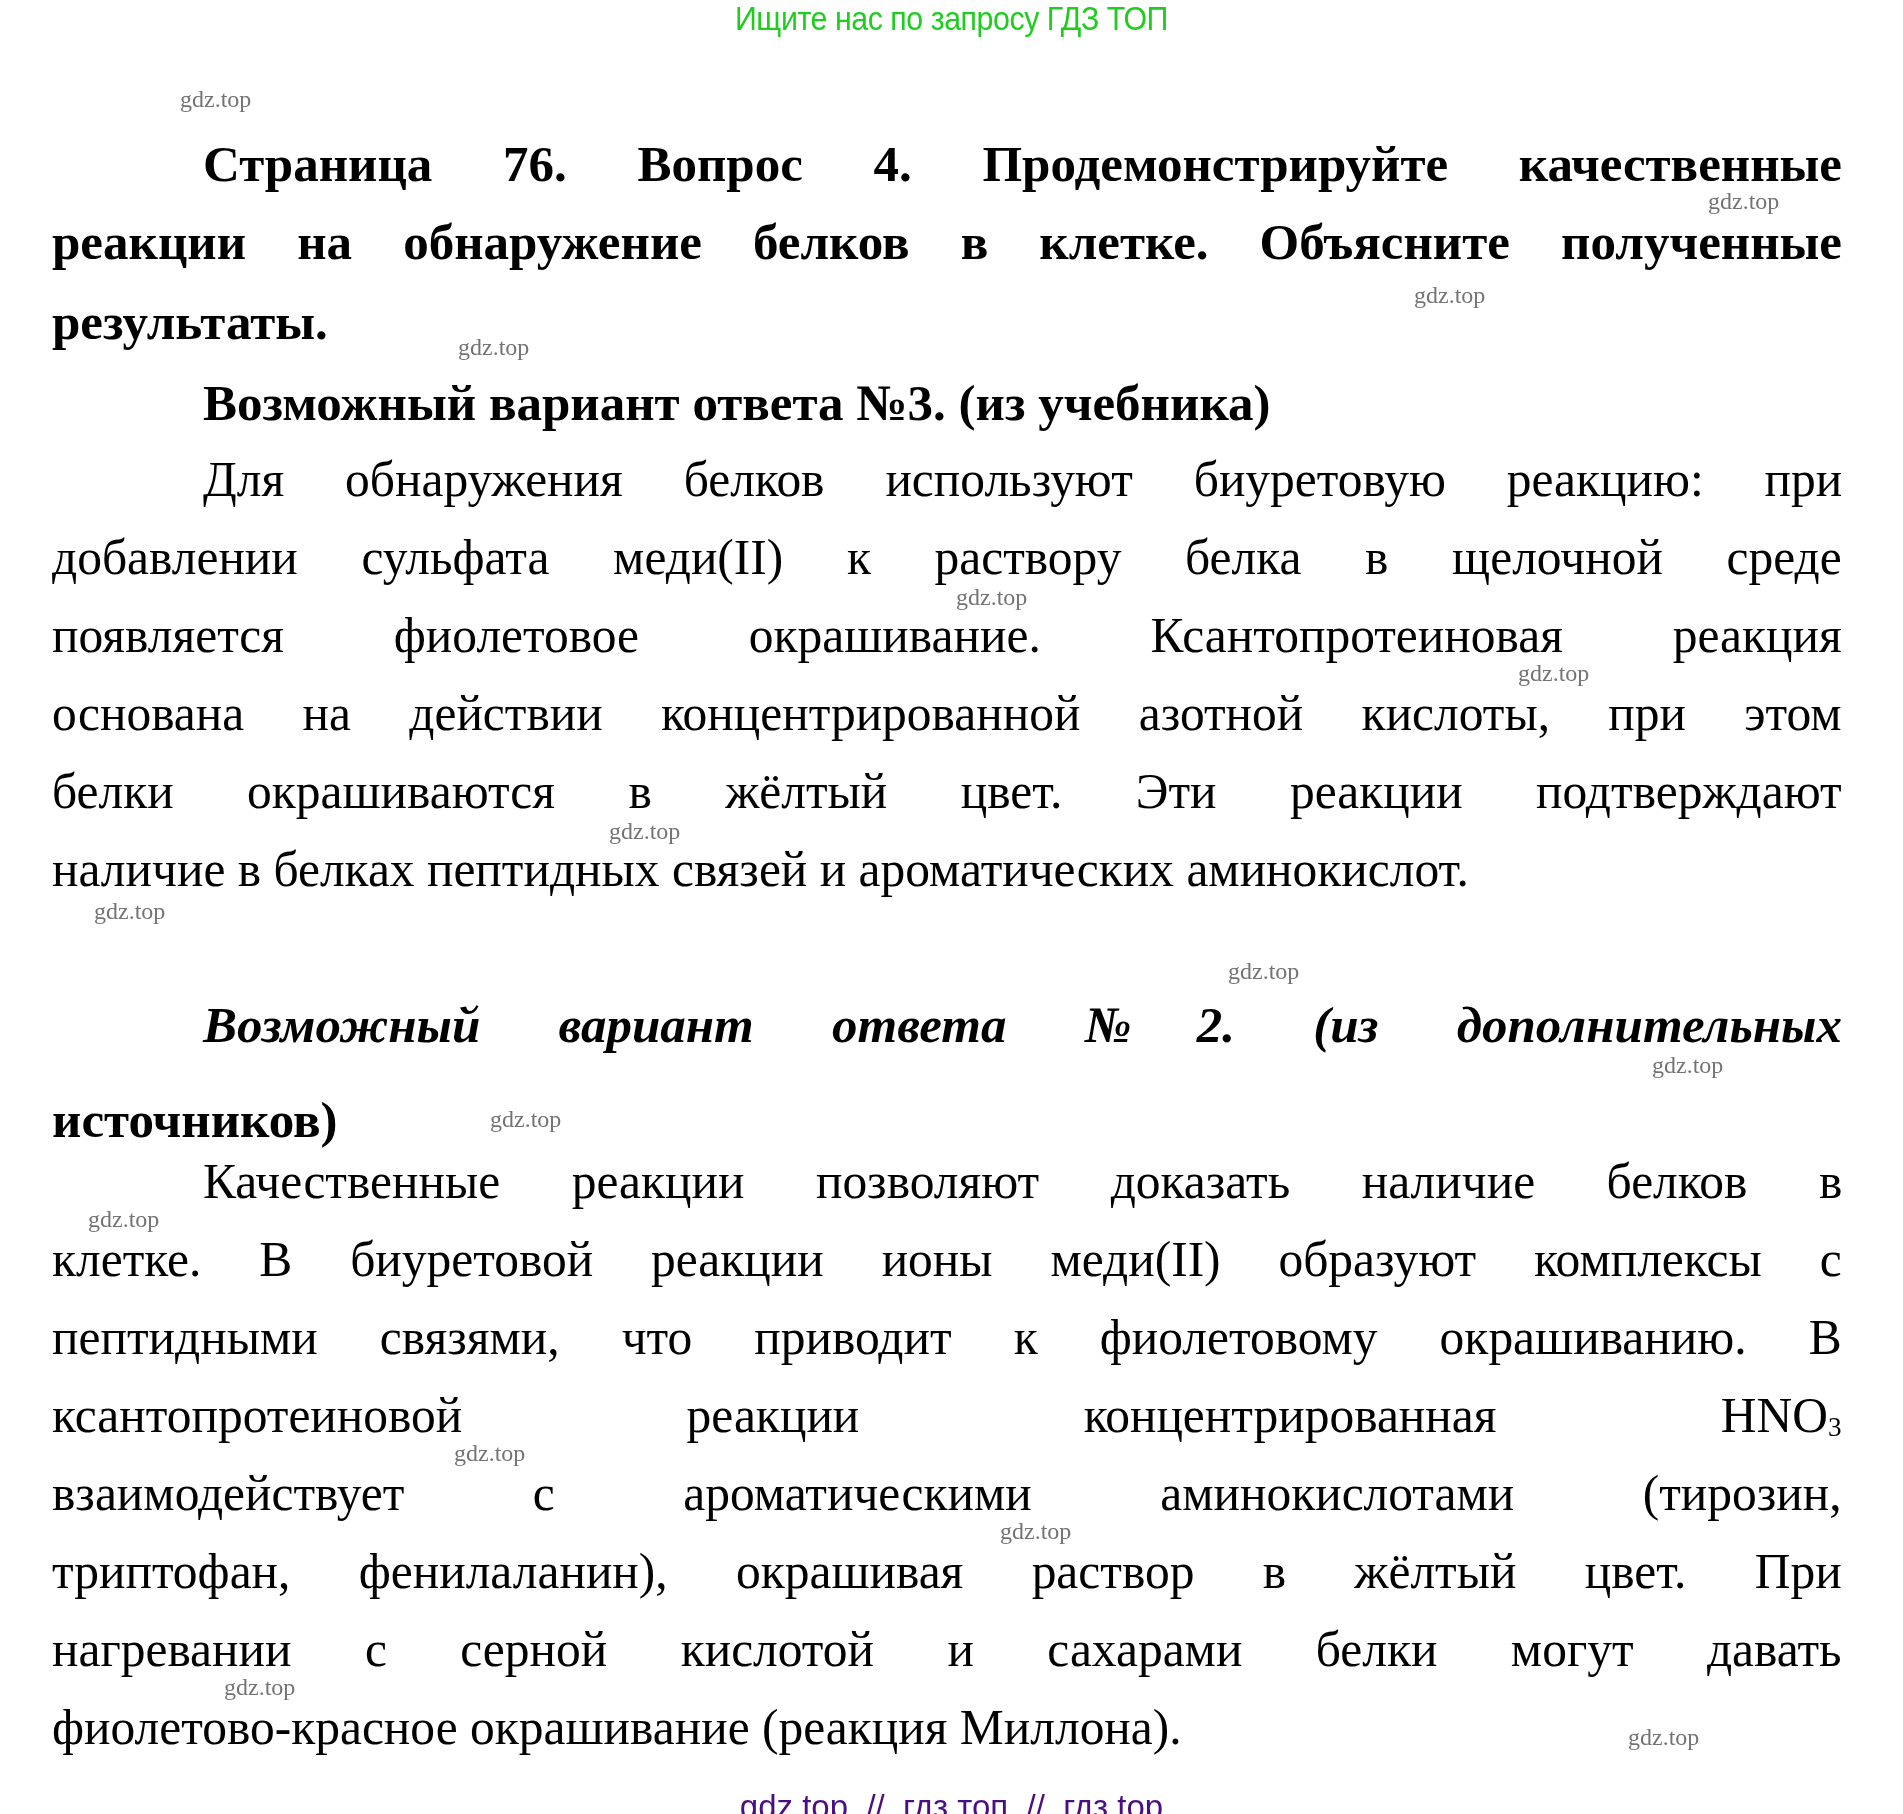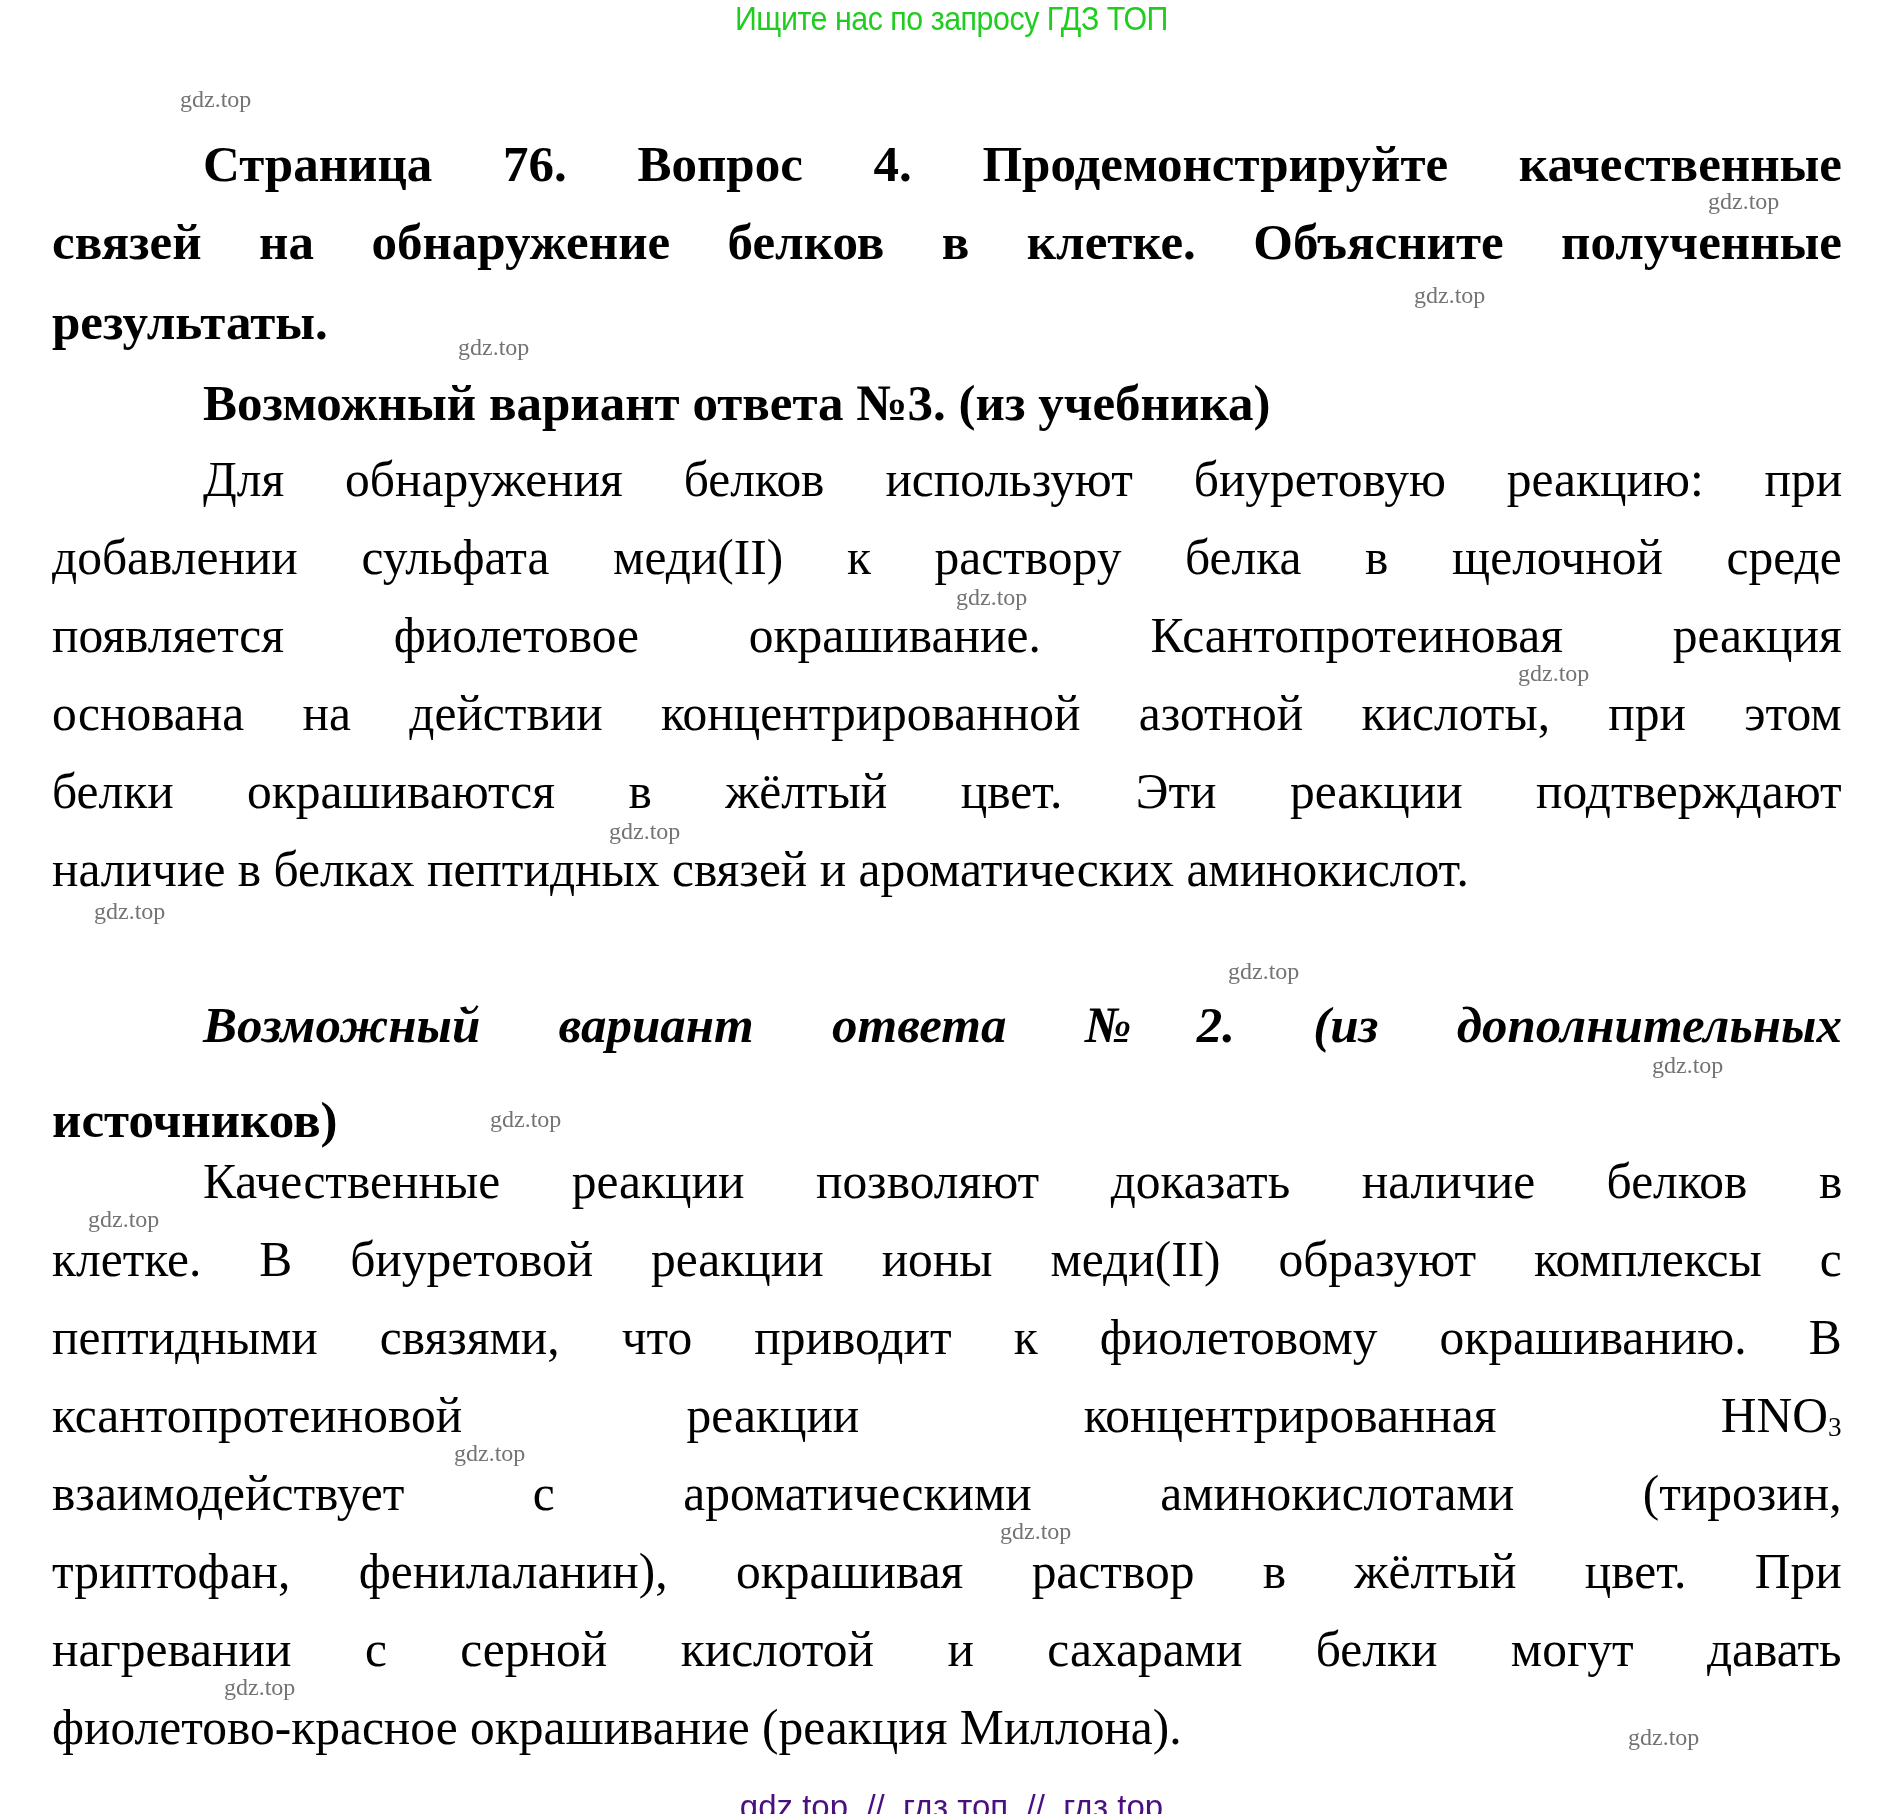--- a/index.html
+++ b/index.html
@@ -38,21 +38,21 @@
 <div class="abs wm" style="left:1652px;top:1052px;">gdz.top</div>
 <div class="abs wm" style="left:490px;top:1106px;">gdz.top</div>
 <div class="abs wm" style="left:88px;top:1206px;">gdz.top</div>
 <div class="abs wm" style="left:454px;top:1440px;">gdz.top</div>
 <div class="abs wm" style="left:1000px;top:1518px;">gdz.top</div>
 <div class="abs wm" style="left:224px;top:1674px;">gdz.top</div>
 <div class="abs wm" style="left:1628px;top:1724px;">gdz.top</div>
 
 <div>
   <div class="abs line indent bold" style="top:134px;">Страница 76. Вопрос 4. Продемонстрируйте качественные</div>
-  <div class="abs line bold" style="top:212px;">связей на обнаружение белков в клетке. Объясните полученные</div>
+  <div class="abs line bold" style="top:212px;">реакции на обнаружение белков в клетке. Объясните полученные</div>
   <div class="abs line bold last" style="top:292px;">результаты.</div>
 </div>
 
 <div>
   <div class="abs line indent bold last" style="top:373px;">Возможный вариант ответа №3. (из учебника)</div>
   <div class="abs line indent body" style="top:449px;">Для обнаружения белков используют биуретовую реакцию: при</div>
   <div class="abs line body" style="top:527px;">добавлении сульфата меди(II) к раствору белка в щелочной среде</div>
   <div class="abs line body" style="top:605px;">появляется фиолетовое окрашивание. Ксантопротеиновая реакция</div>
   <div class="abs line body" style="top:683px;">основана на действии концентрированной азотной кислоты, при этом</div>
   <div class="abs line body" style="top:761px;">белки окрашиваются в жёлтый цвет. Эти реакции подтверждают</div>

